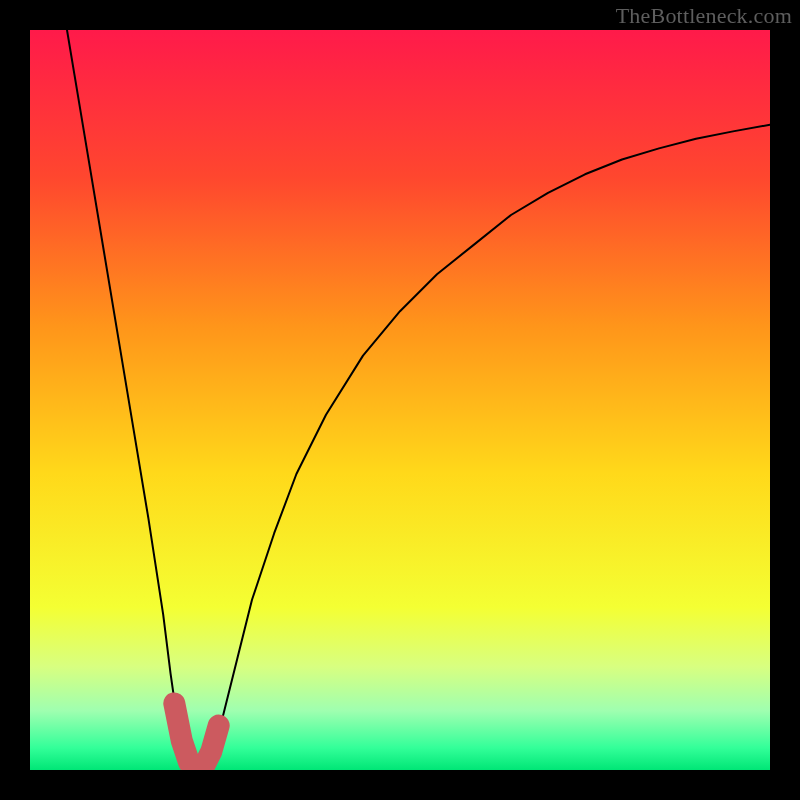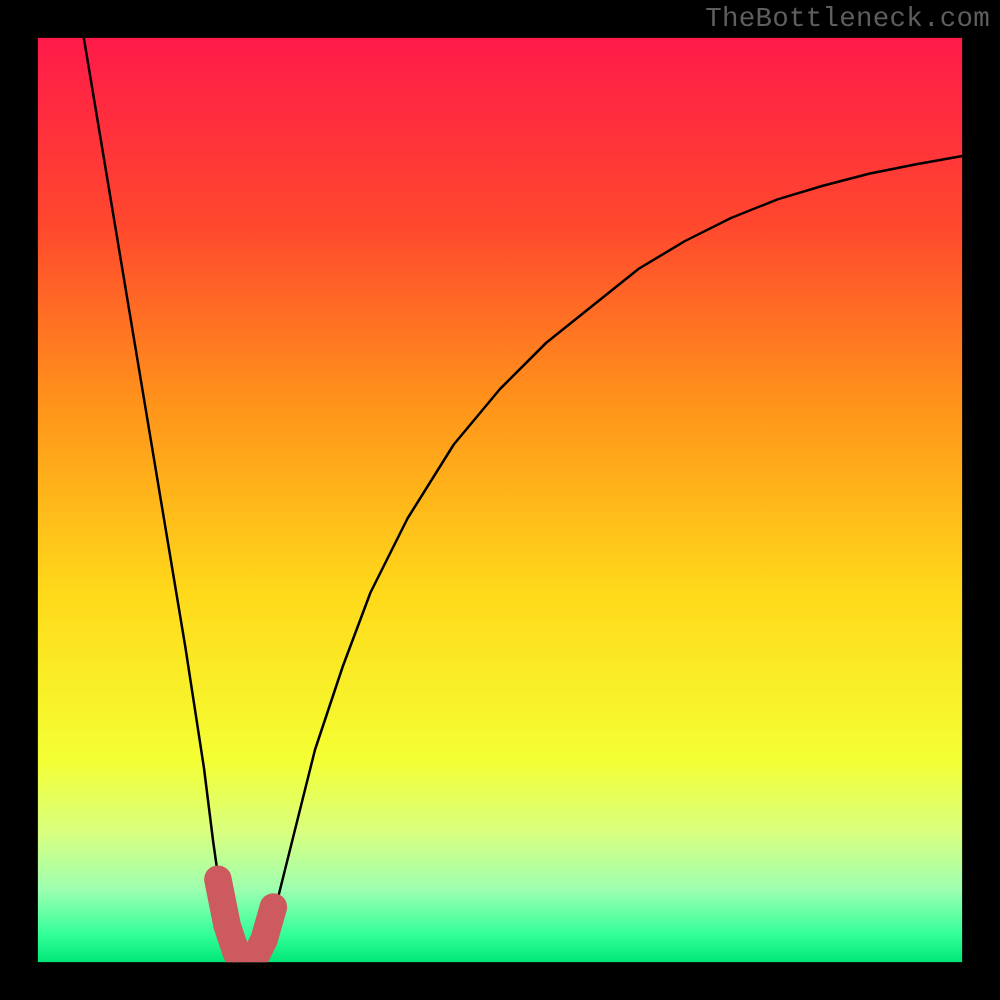--- a/index.html
+++ b/index.html
@@ -23,21 +23,21 @@
     left: 30px;
     top: 30px;
     width: 740px;
     height: 740px;
     overflow: hidden;
   }
   .watermark {
     position: absolute;
     top: 3px;
     right: 8px;
-    font-family: Liberation Mono, monospace;
+    font-family: Liberation Serif, serif;
     font-size: 22px;
     color: #5e5e5e;
     font-weight: 500;
     letter-spacing: 0.2px;
   }
   svg.curve {
     position: absolute;
     left: 0;
     top: 0;
     width: 740px;

